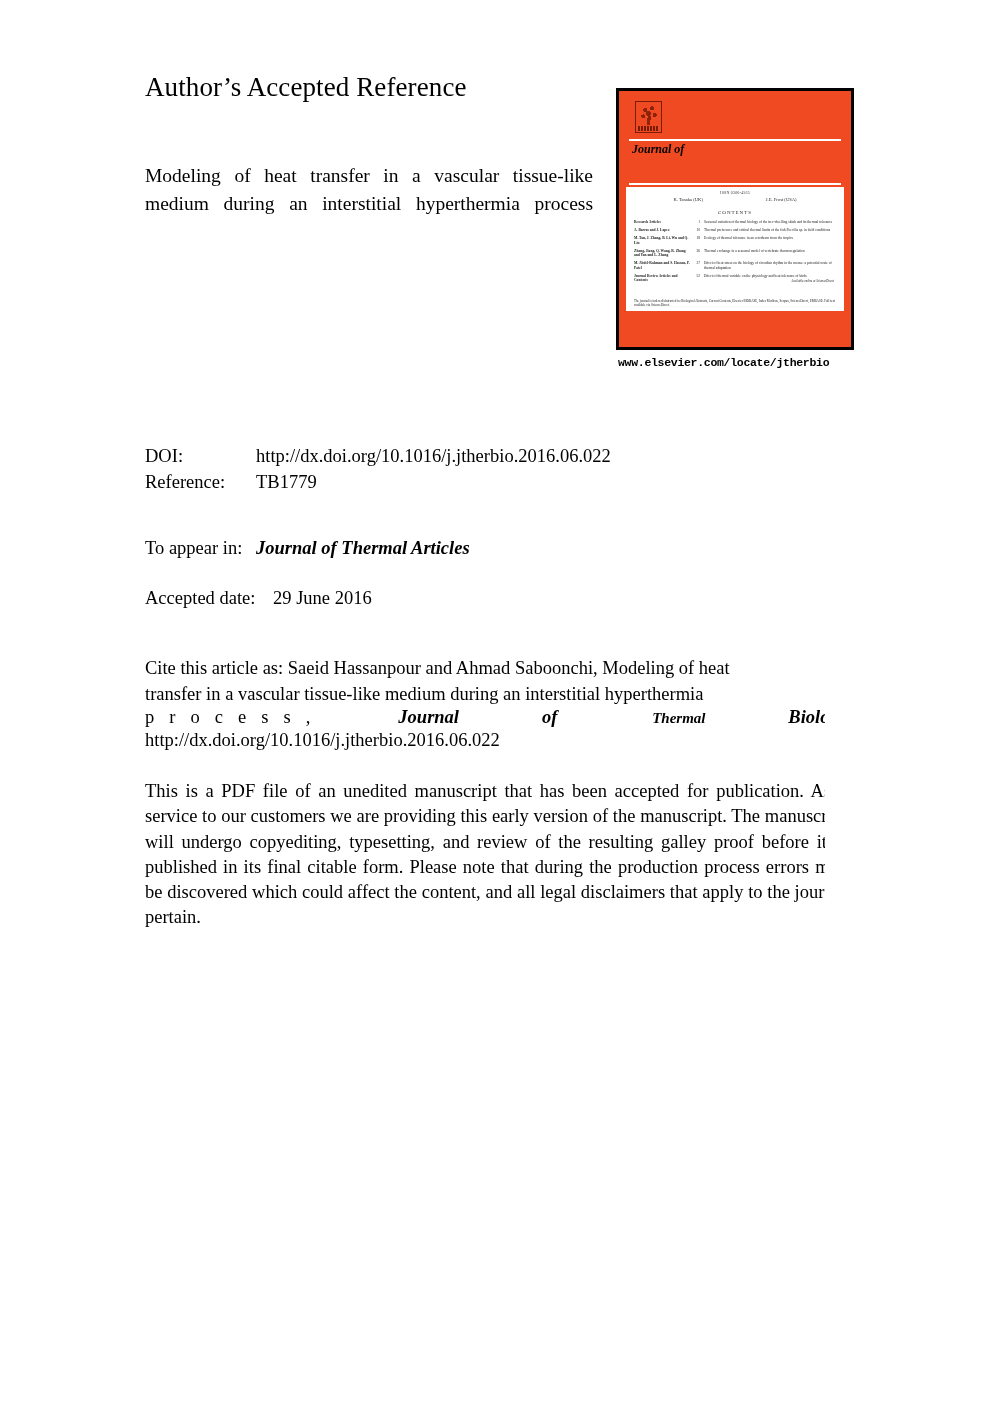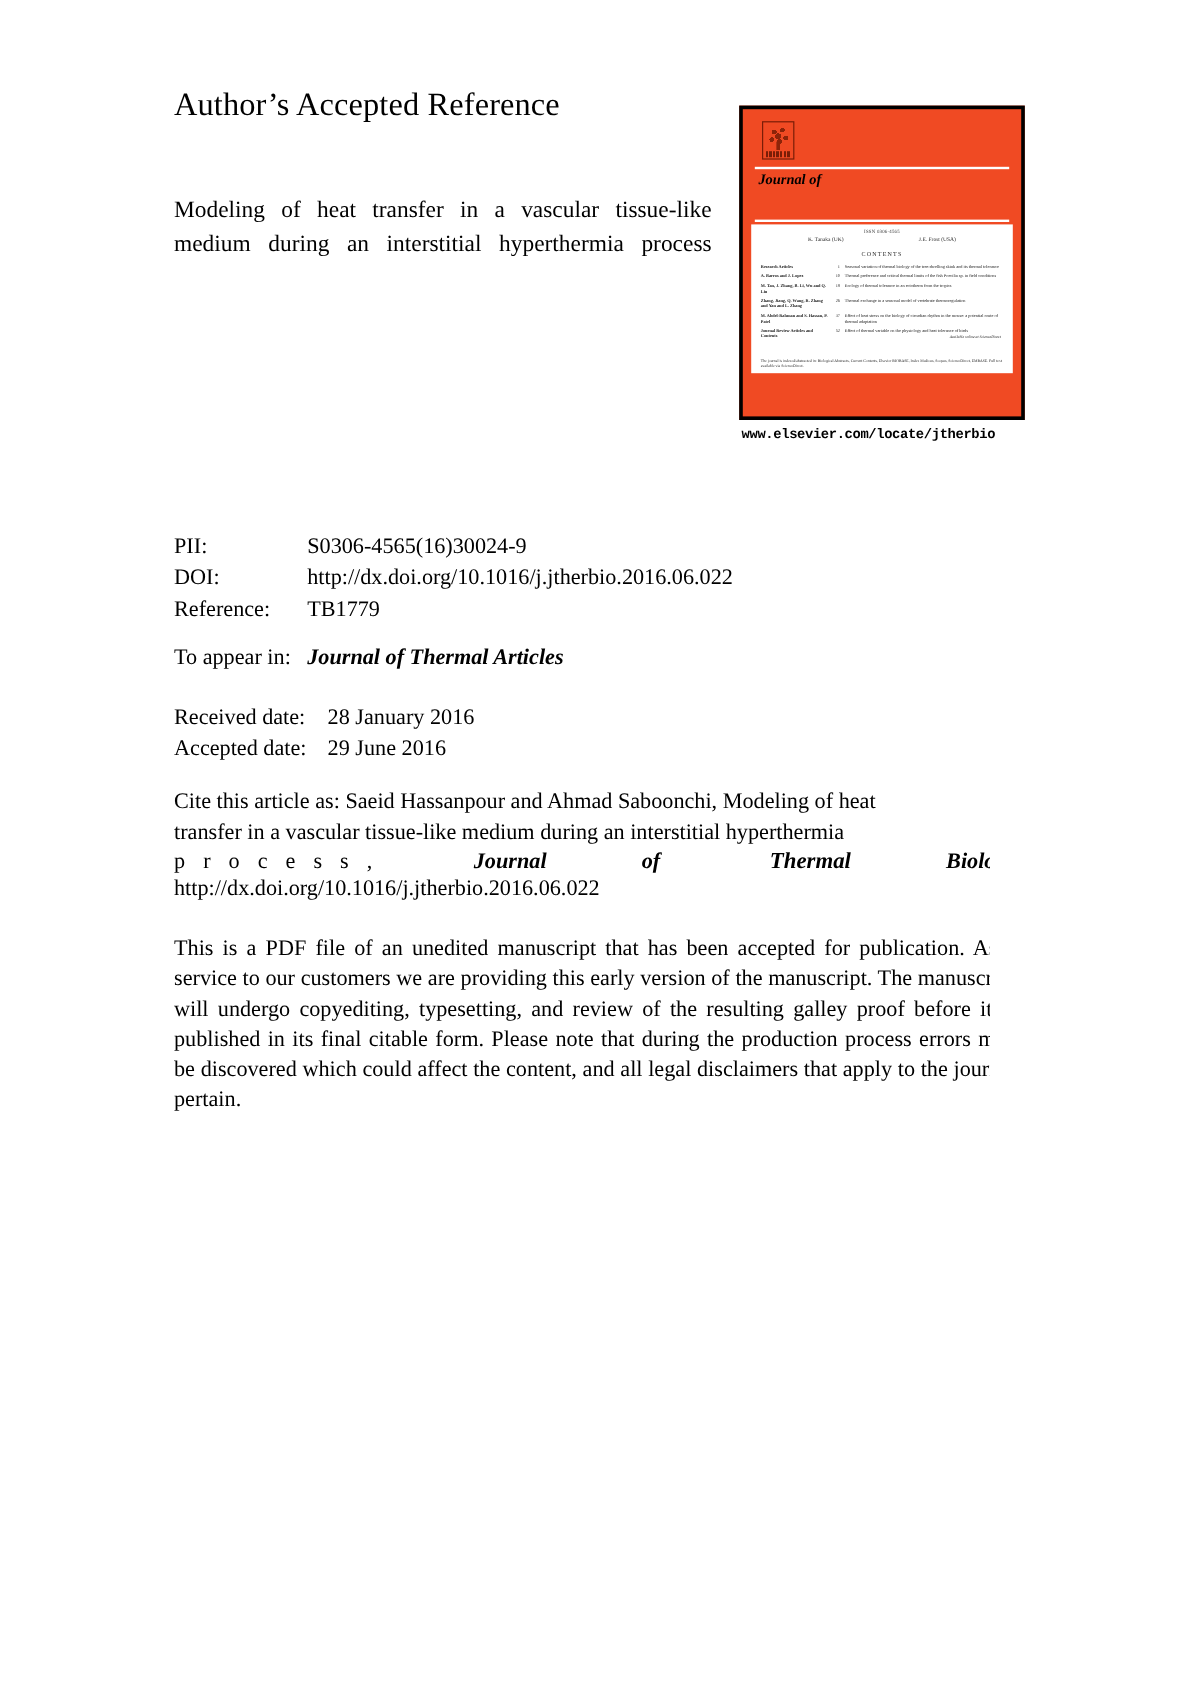--- a/index.html
+++ b/index.html
@@ -342,53 +342,47 @@
   <div class="aam-heading">Author’s Accepted Reference</div>
 
   <div class="article-title">
     <span class="line1">Modeling of heat transfer in a vascular tissue-like</span>
     <span class="line2">medium during an interstitial hyperthermia process</span>
   </div>
 
 
   <div class="meta-block">
     <span class="meta-row">
-      <span class="meta-label">PII:</span><span class="meta-value">S0306-4565(16)30024-9</span>
-    </span>
-    <span class="meta-row">
       <span class="meta-label">DOI:</span><span class="meta-value">http://dx.doi.org/10.1016/j.jtherbio.2016.06.022</span>
     </span>
     <span class="meta-row">
       <span class="meta-label">Reference:</span><span class="meta-value">TB1779</span>
     </span>
   </div>
 
   <div class="appear-block">
     <span class="appear-label">To appear in:</span><span class="appear-value">Journal of Thermal Articles</span>
   </div>
 
   <div class="dates-block">
-    <span class="meta-row">
-      <span class="date-label">Received date:</span><span class="date-value">28 January 2016</span>
-    </span>
     <span class="meta-row">
       <span class="date-label">Accepted date:</span><span class="date-value">29 June 2016</span>
     </span>
   </div>
 
   <div class="clip-zone">
     <div class="cite-para">
       <span>Cite this article as: Saeid Hassanpour and Ahmad Saboonchi, Modeling of heat</span><br>
       <span>transfer in a vascular tissue-like medium during an interstitial hyperthermia</span>
     </div>
     <div class="cite-row">
       <span class="cite-spaced" style="font-size:18.5px;">p r o c e s s ,</span>
       <span class="cite-journal" style="font-size:18.5px;">Journal</span>
       <span class="cite-journal" style="font-size:18.5px;">of</span>
-      <span class="cite-journal" style="font-size:19px;margin-left:12px;">Thermal</span>
+      <span class="cite-journal" style="font-size:15px;margin-left:12px;">Thermal</span>
       <span class="cite-journal" style="font-size:18.5px;">Biology</span>
     </div>
     <div class="cite-doi" style="font-size:18.5px;line-height:25.5px;">http://dx.doi.org/10.1016/j.jtherbio.2016.06.022</div>
   </div>
 
   <div class="disclaimer-zone">
     <p class="disclaimer-para">This is a PDF file of an unedited manuscript that has been accepted for publication. As a service to our customers we are providing this early version of the manuscript. The manuscript will undergo copyediting, typesetting, and review of the resulting galley proof before it is published in its final citable form. Please note that during the production process errors may be discovered which could affect the content, and all legal disclaimers that apply to the journal pertain.</p>
   </div>
 
   <div class="cover-wrap">

